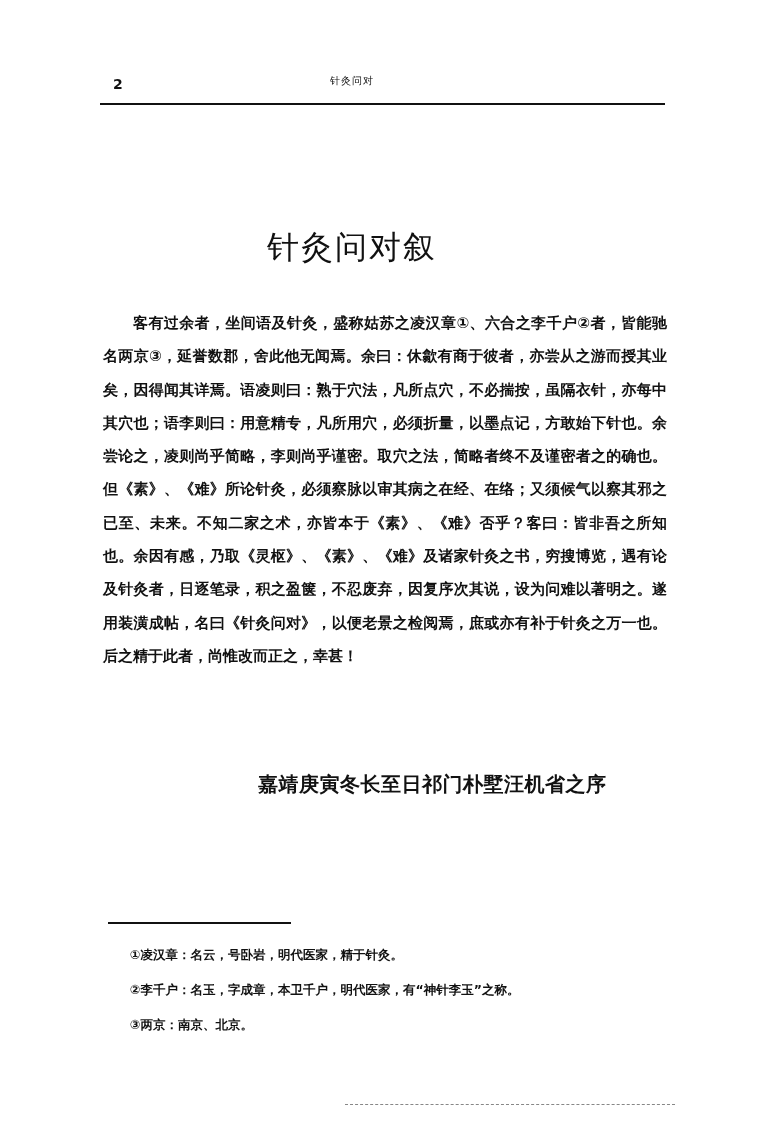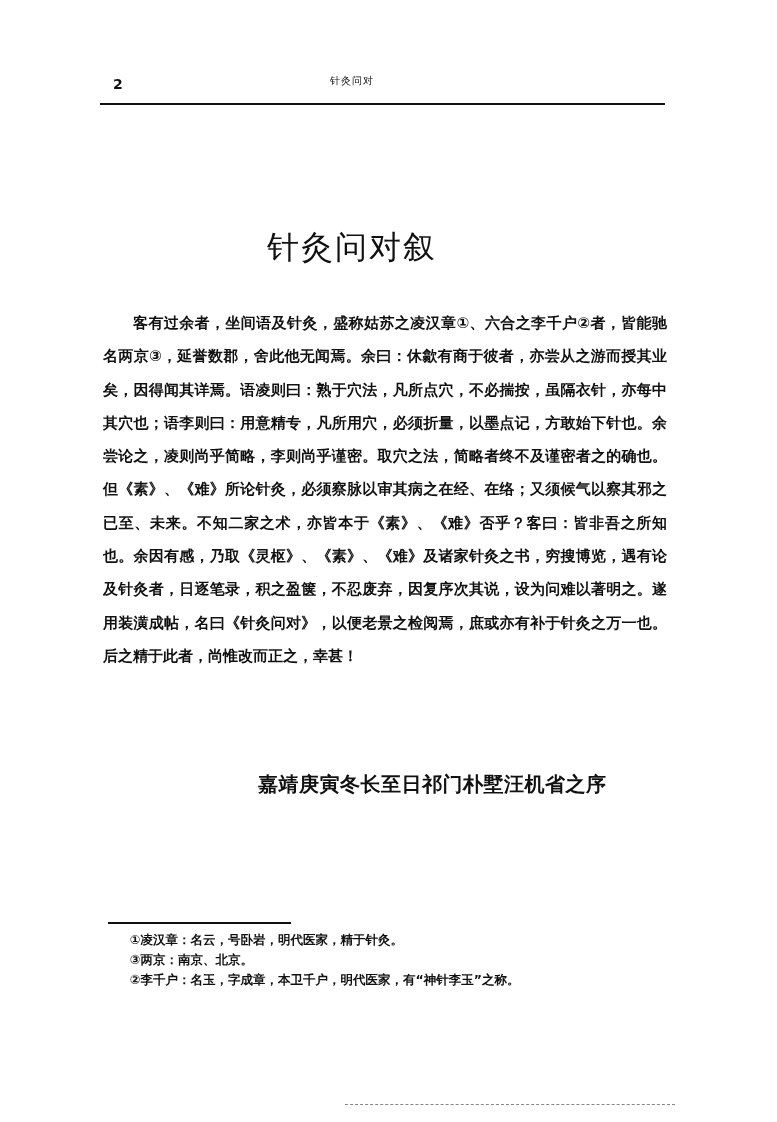--- a/index.html
+++ b/index.html
@@ -35,21 +35,21 @@
       font-family: "DejaVu Sans", sans-serif; letter-spacing: 0.5px; margin-top: 7px;
     }
     .footnote-rule {
       position: absolute; left: 108px; top: 922px; width: 183px; height: 2px; background: #111;
     }
     .footnotes {
       position: absolute; left: 130px; top: 930px; width: 560px;
       font-size: 12.5px; line-height: 20px; font-weight: bold;
       font-family: "DejaVu Sans", sans-serif;
     }
-    .footnote { white-space: nowrap; }
+    .footnote { white-space: nowrap; margin-top: 15px; }
     .scan-artifact {
       position: absolute; left: 345px; top: 1104px; width: 330px; height: 1px;
       border-top: 1px dashed #555; opacity: 0.7;
     }
   </style>
 </head>
 <body>
 
 <div class="running-head">
   <span class="page-number">2</span>
@@ -60,17 +60,17 @@
 <div class="title">针灸问对叙</div>
 
 <p class="body-text" style="margin:0;">客有过余者，坐间语及针灸，盛称姑苏之凌汉章①、六合之李千户②者，皆能驰名两京③，延誉数郡，舍此他无闻焉。余曰：休歙有商于彼者，亦尝从之游而授其业矣，因得闻其详焉。语凌则曰：熟于穴法，凡所点穴，不必揣按，虽隔衣针，亦每中其穴也；语李则曰：用意精专，凡所用穴，必须折量，以墨点记，方敢始下针也。余尝论之，凌则尚乎简略，李则尚乎谨密。取穴之法，简略者终不及谨密者之的确也。但《素》、《难》所论针灸，必须察脉以审其病之在经、在络；又须候气以察其邪之已至、未来。不知二家之术，亦皆本于《素》、《难》否乎？客曰：皆非吾之所知也。余因有感，乃取《灵枢》、《素》、《难》及诸家针灸之书，穷搜博览，遇有论及针灸者，日逐笔录，积之盈箧，不忍废弃，因复序次其说，设为问难以著明之。遂用装潢成帖，名曰《针灸问对》，以便老景之检阅焉，庶或亦有补于针灸之万一也。后之精于此者，尚惟改而正之，幸甚！</p>
 
 <div class="signature">嘉靖庚寅冬长至日祁门朴墅汪机省之序</div>
 
 <div class="footnote-rule"></div>
 
 <div class="footnotes">
   <div class="footnote">①凌汉章：名云，号卧岩，明代医家，精于针灸。</div>
+  <div class="footnote">②李千户：名玉，字成章，本卫千户，明代医家，有“神针李玉”之称。</div>
   <div class="footnote">③两京：南京、北京。</div>
-  <div class="footnote">②李千户：名玉，字成章，本卫千户，明代医家，有“神针李玉”之称。</div>
 </div>
 
 <div class="scan-artifact"></div>
 
 </body></html>

